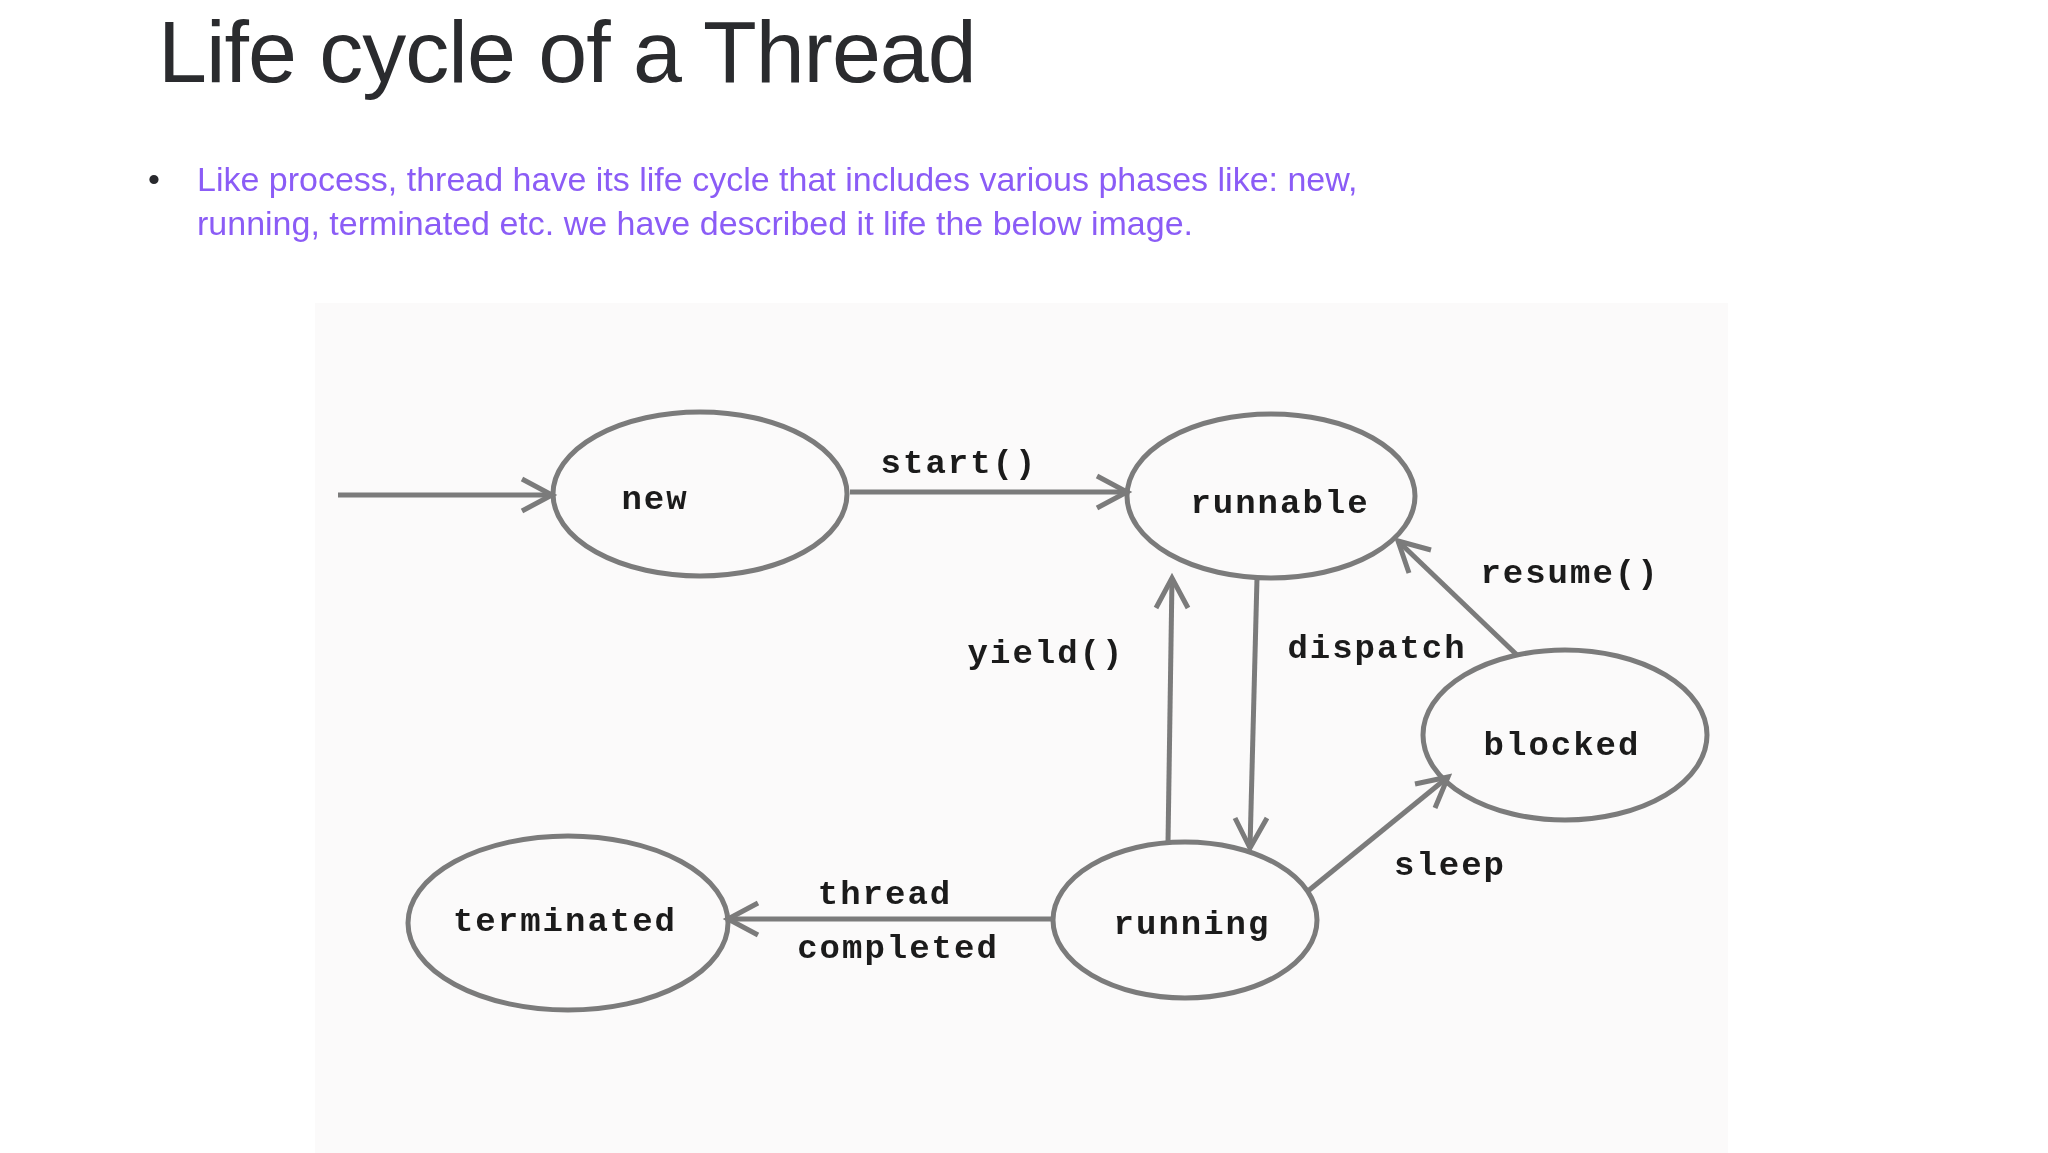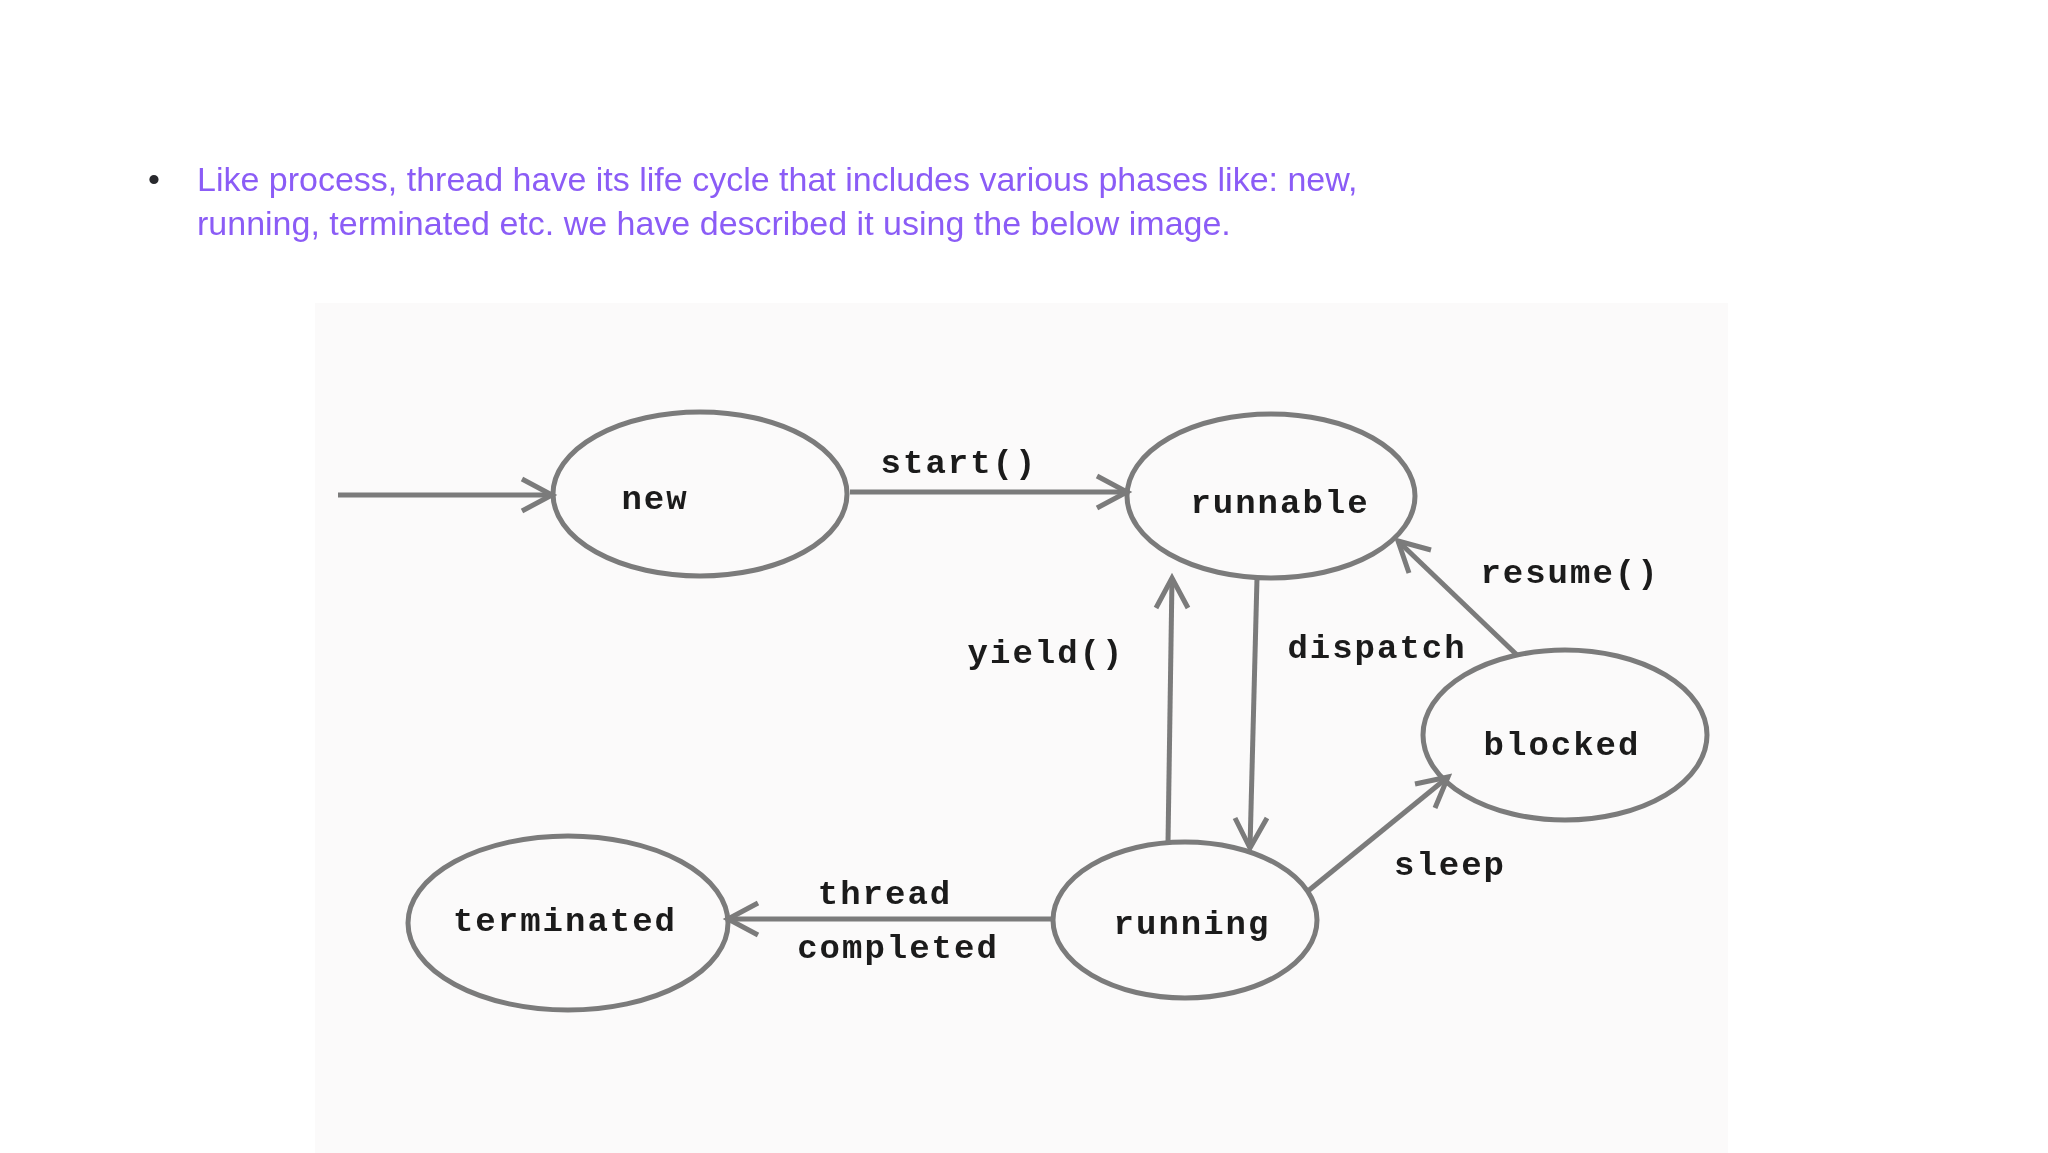--- a/index.html
+++ b/index.html
@@ -58,26 +58,27 @@
     font-size: 34px;
     letter-spacing: 2px;
     fill: #1b1b1b;
   }
 </style>
 </head>
 <body>
 
 <div class="slide">
 
+  <h1 class="slide-title">Life cycle of a Thread</h1>
 
   <div class="bullet-row">
     <span class="bullet-marker">•</span>
     <span class="bullet-text">
       <span>Like process, thread have its life cycle that includes various phases like: new,</span><br>
-      <span>running, terminated etc. we have described it using the below image.</span>
+      <span>running, terminated etc. we have described it life the below image.</span>
     </span>
   </div>
 
   <div class="diagram">
     <svg viewBox="0 0 1413 850" xmlns="http://www.w3.org/2000/svg">
 
       <ellipse class="d-ellipse" cx="385" cy="191" rx="147" ry="82"></ellipse>
       <ellipse class="d-ellipse" cx="956" cy="193" rx="144" ry="82"></ellipse>
       <ellipse class="d-ellipse" cx="1250" cy="432" rx="142" ry="85"></ellipse>
       <ellipse class="d-ellipse" cx="870" cy="617" rx="132" ry="78"></ellipse>

